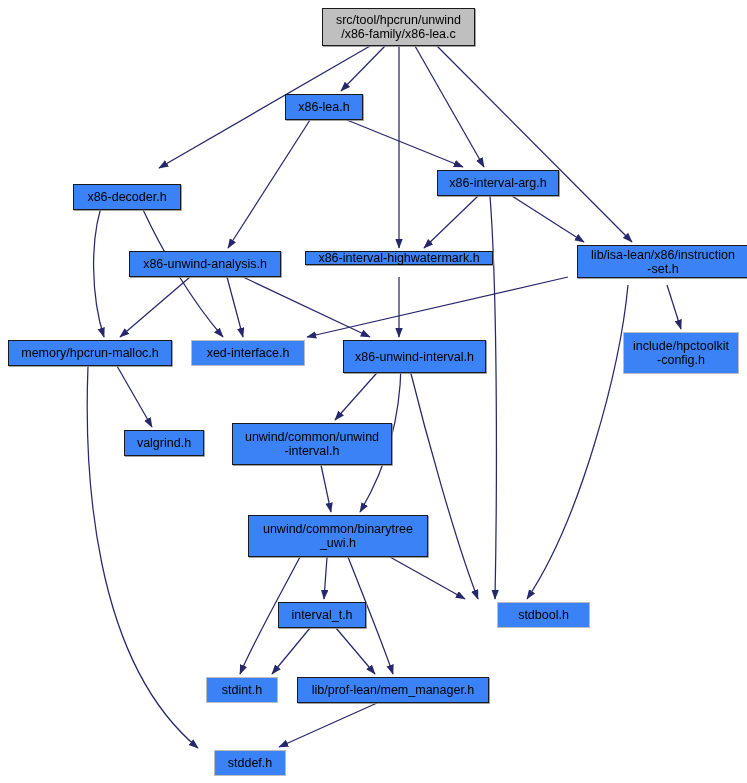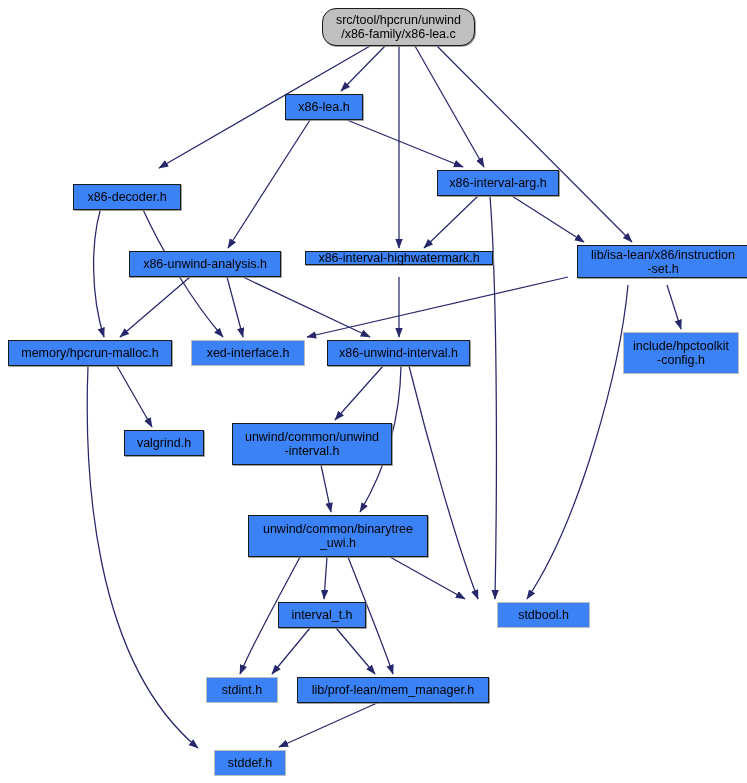--- a/index.html
+++ b/index.html
@@ -91,32 +91,32 @@
         <path d="M 300,557 C 280,595 252,645 240,674" fill="none" stroke="#27286b" stroke-width="1.25" marker-end="url(#arrow)"></path>
         <path d="M 327,557 L 324,599" fill="none" stroke="#27286b" stroke-width="1.25" marker-end="url(#arrow)"></path>
         <path d="M 348,557 C 365,600 385,650 393,674" fill="none" stroke="#27286b" stroke-width="1.25" marker-end="url(#arrow)"></path>
         <path d="M 390,557 L 465,599" fill="none" stroke="#27286b" stroke-width="1.25" marker-end="url(#arrow)"></path>
         <path d="M 310,628 L 272,674" fill="none" stroke="#27286b" stroke-width="1.25" marker-end="url(#arrow)"></path>
         <path d="M 336,628 L 375,674" fill="none" stroke="#27286b" stroke-width="1.25" marker-end="url(#arrow)"></path>
         <path d="M 377,703 L 279,747" fill="none" stroke="#27286b" stroke-width="1.25" marker-end="url(#arrow)"></path>
       </g>
   </svg>
   <div id="nodes">
-      <div class="node root" style="left: 322px; top: 8px; width: 153px; height: 38px; border-radius: 14px;">src/tool/hpcrun/unwind
+      <div class="node root" style="left: 322px; top: 8px; width: 153px; height: 38px;">src/tool/hpcrun/unwind
 /x86-family/x86-lea.c</div>
       <div class="node solid" style="left: 285px; top: 94px; width: 78px; height: 26px;">x86-lea.h</div>
       <div class="node solid" style="left: 73px; top: 170px; width: 108px; height: 26px; margin-top: 14px;">x86-decoder.h</div>
       <div class="node solid" style="left: 437px; top: 170px; width: 122px; height: 26px;">x86-interval-arg.h</div>
       <div class="node solid" style="left: 568px; top: 245px; width: 172px; height: 33px; margin-left: 9px;">lib/isa-lean/x86/instruction
 -set.h</div>
       <div class="node solid" style="left: 129px; top: 251px; width: 152px; height: 26px;">x86-unwind-analysis.h</div>
       <div class="node solid" style="left: 305px; top: 251px; width: 188px; height: 14px;">x86-interval-highwatermark.h</div>
       <div class="node solid" style="left: 8px; top: 340px; width: 164px; height: 26px;">memory/hpcrun-malloc.h</div>
       <div class="node dashedlight" style="left: 191px; top: 340px; width: 114px; height: 26px;">xed-interface.h</div>
-      <div class="node solid" style="left: 327px; top: 340px; width: 143px; height: 26px;">x86-unwind-interval.h</div>
+      <div class="node solid" style="left: 343px; top: 340px; width: 143px; height: 33px;">x86-unwind-interval.h</div>
       <div class="node dashedlight" style="left: 623px; top: 332px; width: 116px; height: 42px;">include/hpctoolkit
 -config.h</div>
       <div class="node solid" style="left: 124px; top: 430px; width: 80px; height: 26px;">valgrind.h</div>
       <div class="node solid" style="left: 232px; top: 423px; width: 160px; height: 42px;">unwind/common/unwind
 -interval.h</div>
       <div class="node solid" style="left: 248px; top: 515px; width: 180px; height: 42px;">unwind/common/binarytree
 _uwi.h</div>
       <div class="node solid" style="left: 278px; top: 602px; width: 88px; height: 26px;">interval_t.h</div>
       <div class="node dashedlight" style="left: 456px; top: 602px; width: 93px; height: 26px; margin-left: 41px;">stdbool.h</div>
       <div class="node dashedlight" style="left: 206px; top: 677px; width: 72px; height: 26px;">stdint.h</div>

